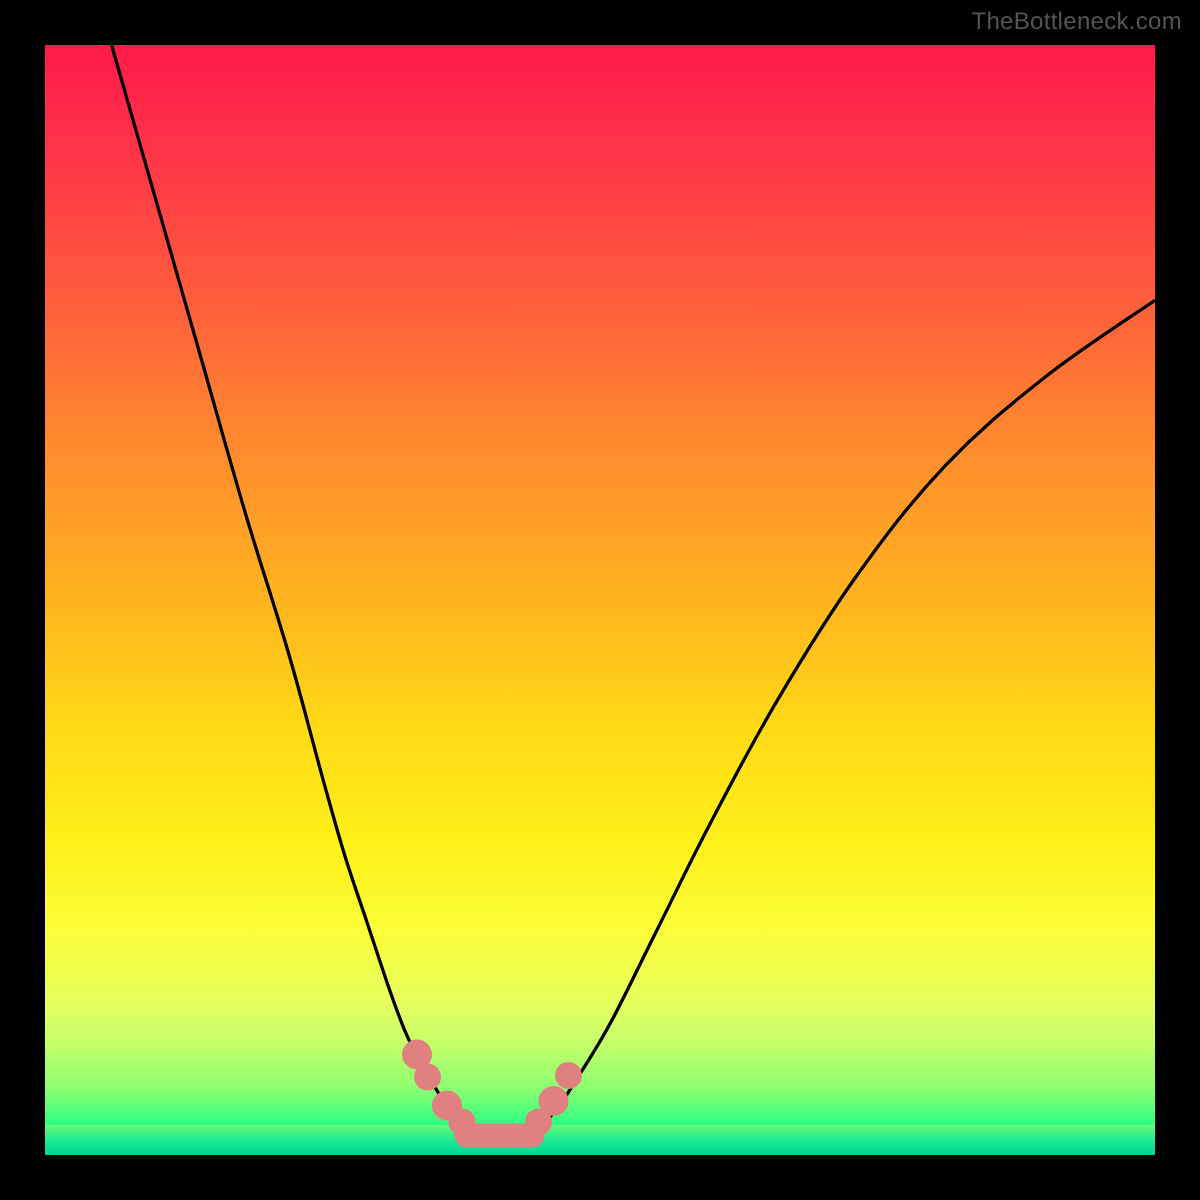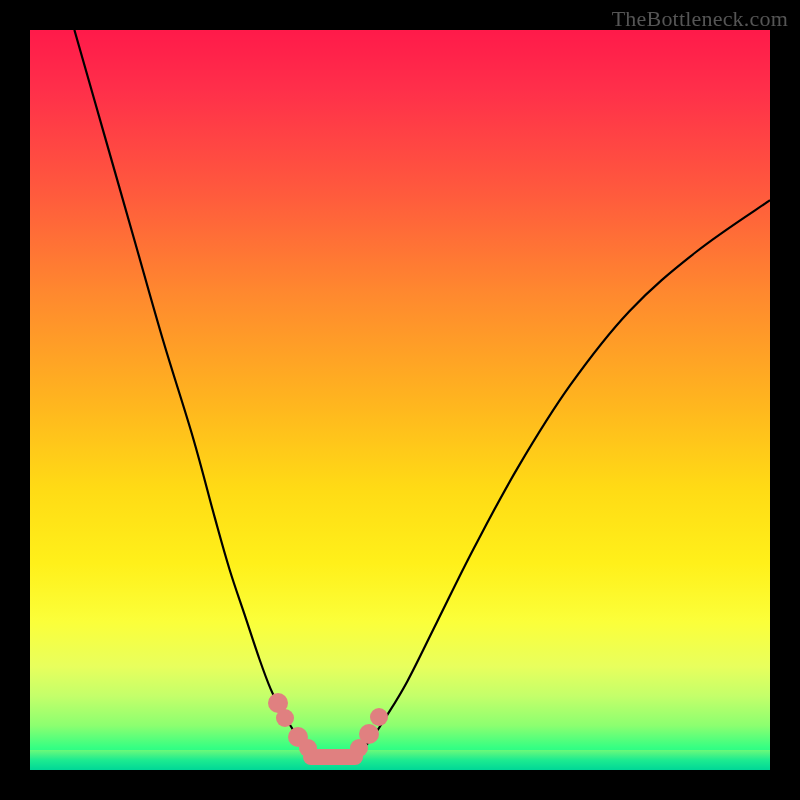--- a/index.html
+++ b/index.html
@@ -7,22 +7,22 @@
   .frame {
     position: relative;
     width: 800px;
     height: 800px;
     background: #000;
   }
   .watermark {
     position: absolute;
     top: 6px;
     right: 12px;
-    font-family: Liberation Serif, serif;
-    font-size: 22px;
+    font-family: Liberation Sans, sans-serif;
+    font-size: 16px;
     font-weight: 500;
     color: #555;
     letter-spacing: 0.2px;
     z-index: 10;
   }
   .plot {
     position: absolute;
     left: 30px;
     top: 30px;
     width: 740px;

